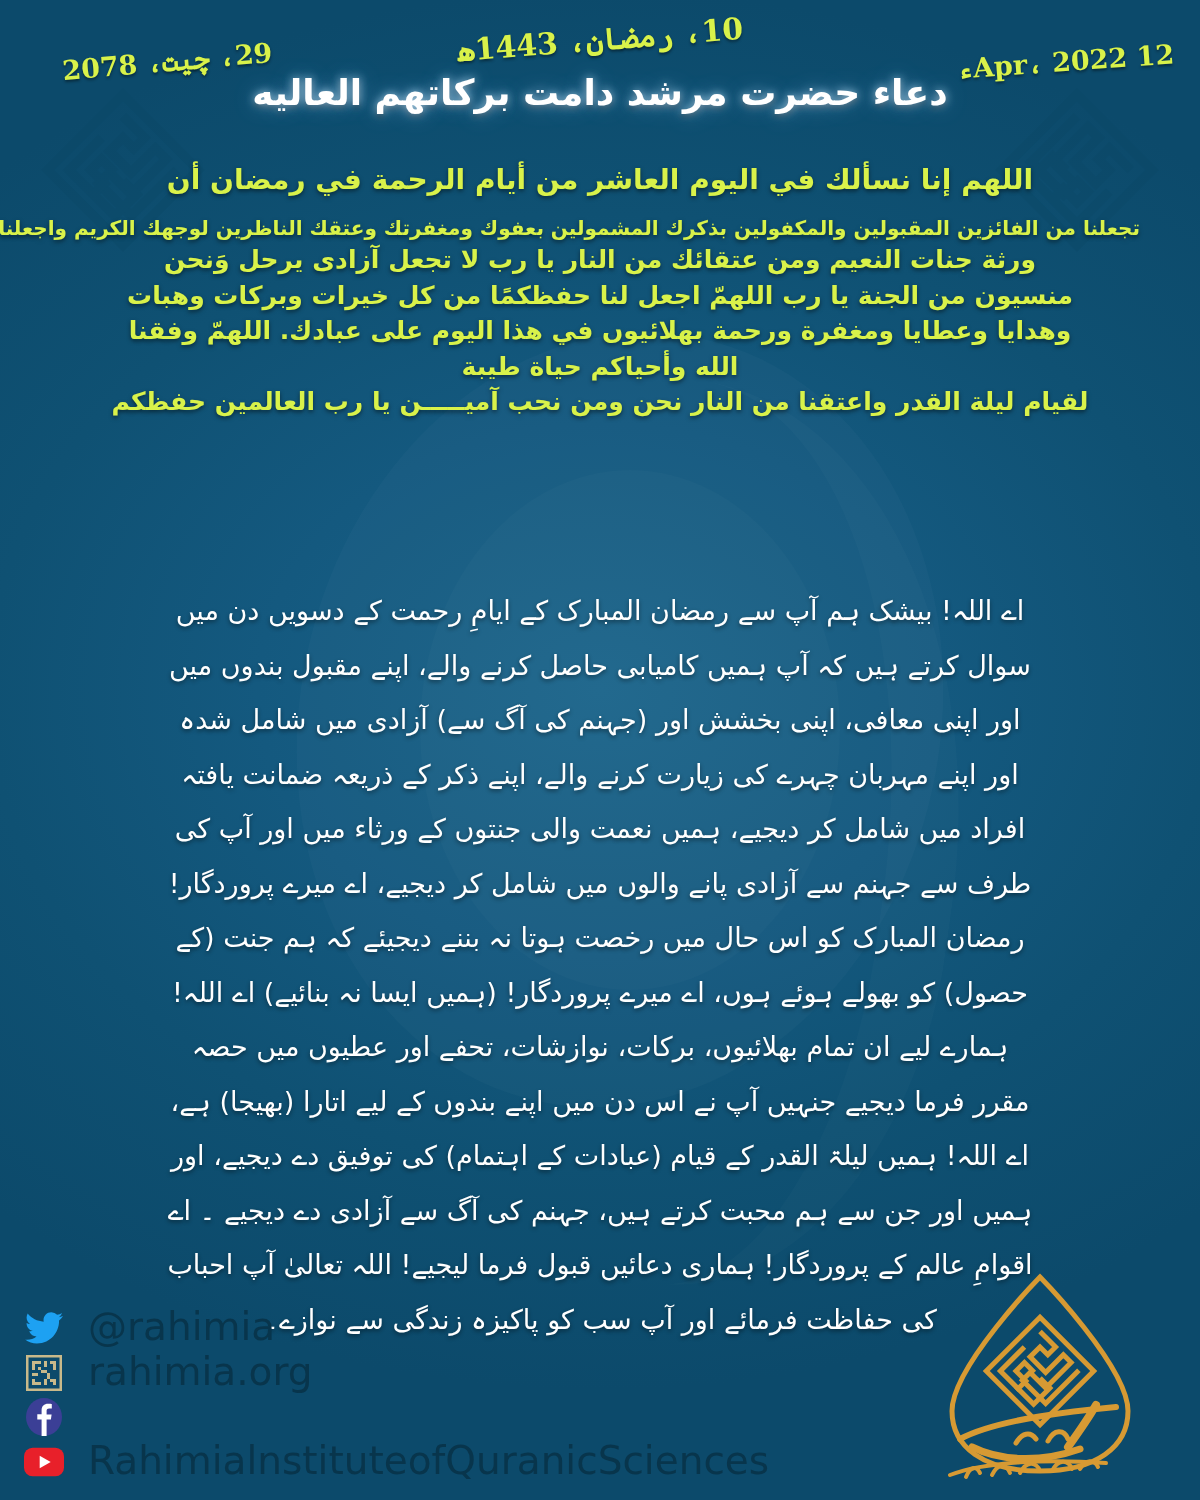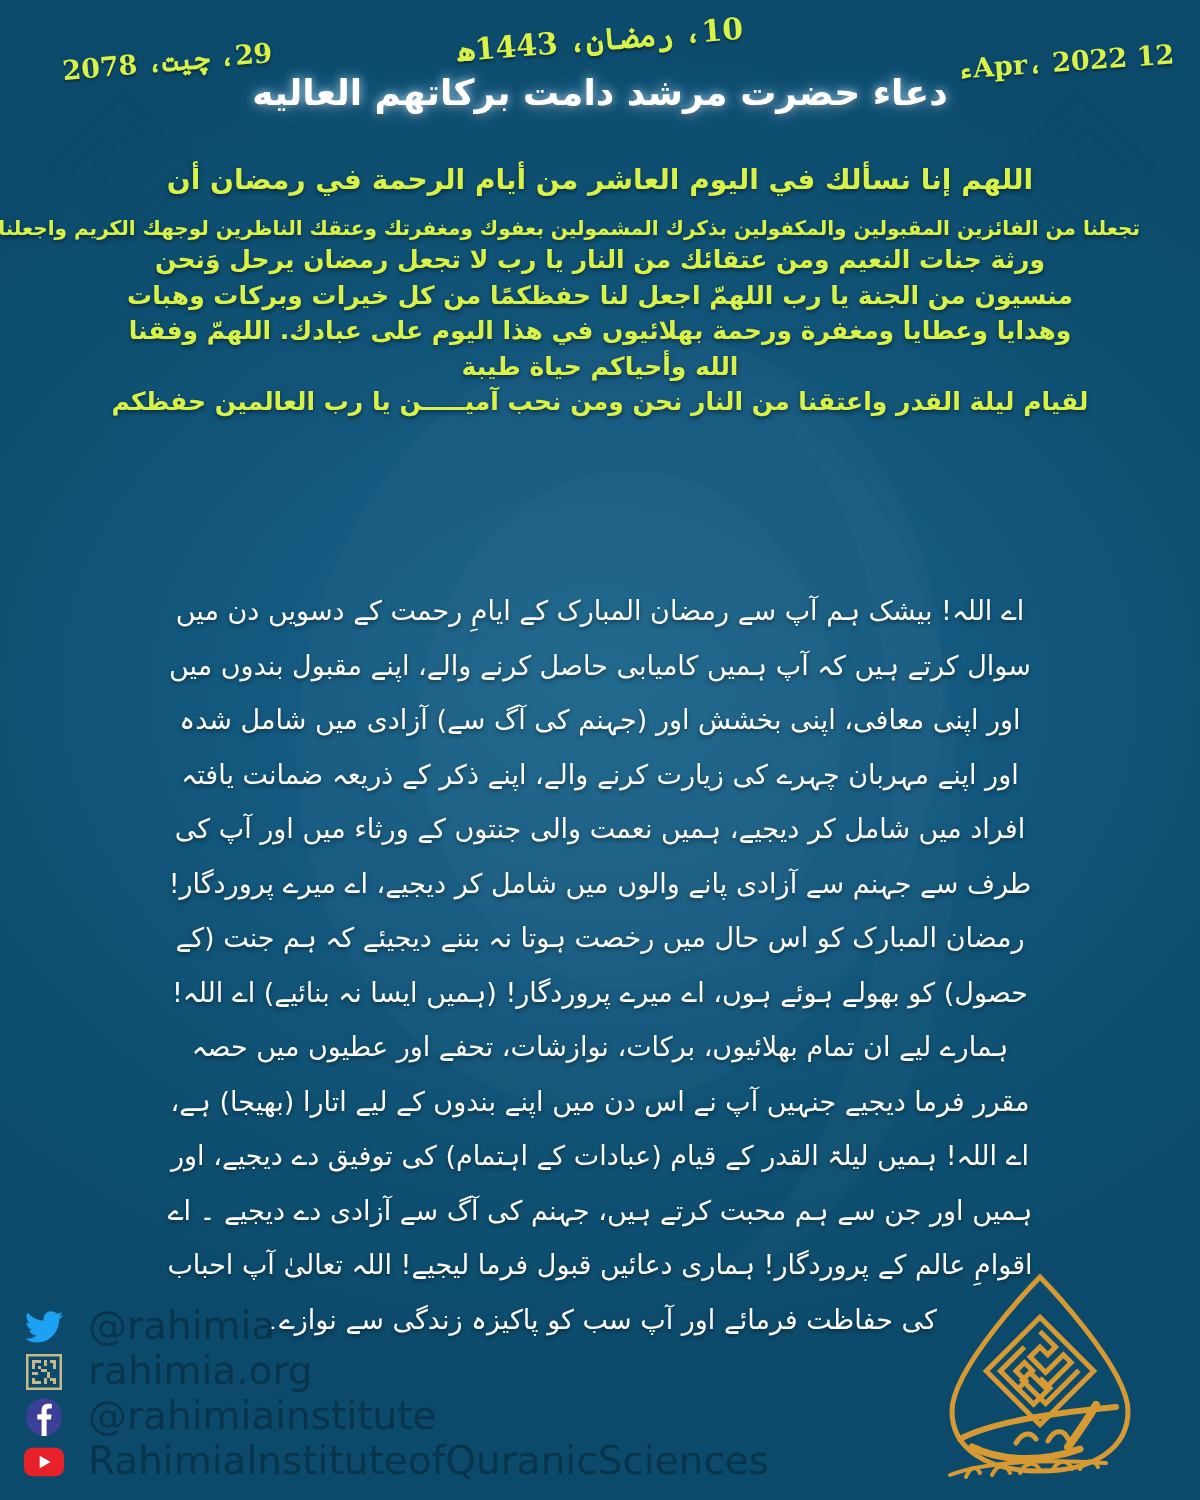--- a/index.html
+++ b/index.html
@@ -210,21 +210,21 @@
     <div class="date bikrami">29، چیت، 2078</div>
     <div class="date hijri">10، رمضان، 1443ھ</div>
     <div class="date gregorian">12 Apr، 2022ء</div>
   </div>
 
   <div class="title">دعاء حضرت مرشد دامت بركاتهم العالیه</div>
 
   <div class="arabic-block">
     <span class="ar-line lead">اللهم إنا نسألك في اليوم العاشر من أيام الرحمة في رمضان أن</span>
     <span class="ar-line small">تجعلنا من الفائزين المقبولين والمكفولين بذكرك المشمولين بعفوك ومغفرتك وعتقك الناظرين لوجهك الكريم واجعلنا من</span>
-    <span class="ar-line mid">ورثة جنات النعيم ومن عتقائك من النار يا رب لا تجعل رمضان يرحل وَنحن</span>
+    <span class="ar-line mid">ورثة جنات النعيم ومن عتقائك من النار يا رب لا تجعل آزادی يرحل وَنحن</span>
     <span class="ar-line mid">منسيون من الجنة يا رب اللهمّ اجعل لنا حفظكمًا من كل خيرات وبركات وهبات</span>
     <span class="ar-line mid">وهدايا وعطايا ومغفرة ورحمة بھلائیوں في هذا اليوم على عبادك. اللهمّ وفقنا</span>
     <span class="ar-line tail">الله وأحياكم حياة طيبة</span>
     <span class="ar-line mid">لقيام ليلة القدر واعتقنا من النار نحن ومن نحب آمیـــــن يا رب العالمين حفظكم</span>
   </div>
 
   <div class="urdu-body">
     <p>اے اللہ! بیشک ہم آپ سے رمضان المبارک کے ایامِ رحمت کے دسویں دن میں سوال کرتے ہیں کہ آپ ہمیں کامیابی حاصل کرنے والے، اپنے مقبول بندوں میں اور اپنی معافی، اپنی بخشش اور (جہنم کی آگ سے) آزادی میں شامل شدہ اور اپنے مہربان چہرے کی زیارت کرنے والے، اپنے ذکر کے ذریعہ ضمانت یافتہ افراد میں شامل کر دیجیے، ہمیں نعمت والی جنتوں کے ورثاء میں اور آپ کی طرف سے جہنم سے آزادی پانے والوں میں شامل کر دیجیے، اے میرے پروردگار! رمضان المبارک کو اس حال میں رخصت ہوتا نہ بننے دیجیئے کہ ہم جنت (کے حصول) کو بھولے ہوئے ہوں، اے میرے پروردگار! (ہمیں ایسا نہ بنائیے) اے اللہ! ہمارے لیے ان تمام بھلائیوں، برکات، نوازشات، تحفے اور عطیوں میں حصہ مقرر فرما دیجیے جنہیں آپ نے اس دن میں اپنے بندوں کے لیے اتارا (بھیجا) ہے، اے اللہ! ہمیں لیلۃ القدر کے قیام (عبادات کے اہتمام) کی توفیق دے دیجیے، اور ہمیں اور جن سے ہم محبت کرتے ہیں، جہنم کی آگ سے آزادی دے دیجیے ۔ اے اقوامِ عالم کے پروردگار! ہماری دعائیں قبول فرما لیجیے! اللہ تعالیٰ آپ احباب کی حفاظت فرمائے اور آپ سب کو پاکیزہ زندگی سے نوازے۔</p>
   </div>
 
@@ -264,21 +264,20 @@
       <span class="handle">rahimia.org</span>
     </div>
 
     <div class="social-item">
       <span class="social-icon">
         <svg width="38" height="40" viewBox="0 0 38 40" aria-hidden="true">
           <ellipse cx="19" cy="20" rx="18" ry="19" fill="#3b3f96"></ellipse>
           <path fill="#ffffff" d="M21.6 39V22.6h4.3l.7-5.1h-5V14c0-1.5.4-2.5 2.6-2.5h2.6V7c-.5-.1-2-.2-3.8-.2-3.8 0-6.4 2.3-6.4 6.6v3.9h-4.3v5.1h4.3V39z"></path>
         </svg>
       </span>
-      <span class="handle">@rahimiainstitute</span>
     </div>
 
     <div class="social-item">
       <span class="social-icon">
         <svg width="42" height="30" viewBox="0 0 42 30" aria-hidden="true">
           <rect x="0" y="0" width="42" height="30" rx="9" ry="9" fill="#e8202a"></rect>
           <path fill="#ffffff" d="M16.5 8.5 L28 15 L16.5 21.5 Z"></path>
         </svg>
       </span>
       <span class="handle">RahimialnstituteofQuranicSciences</span>

